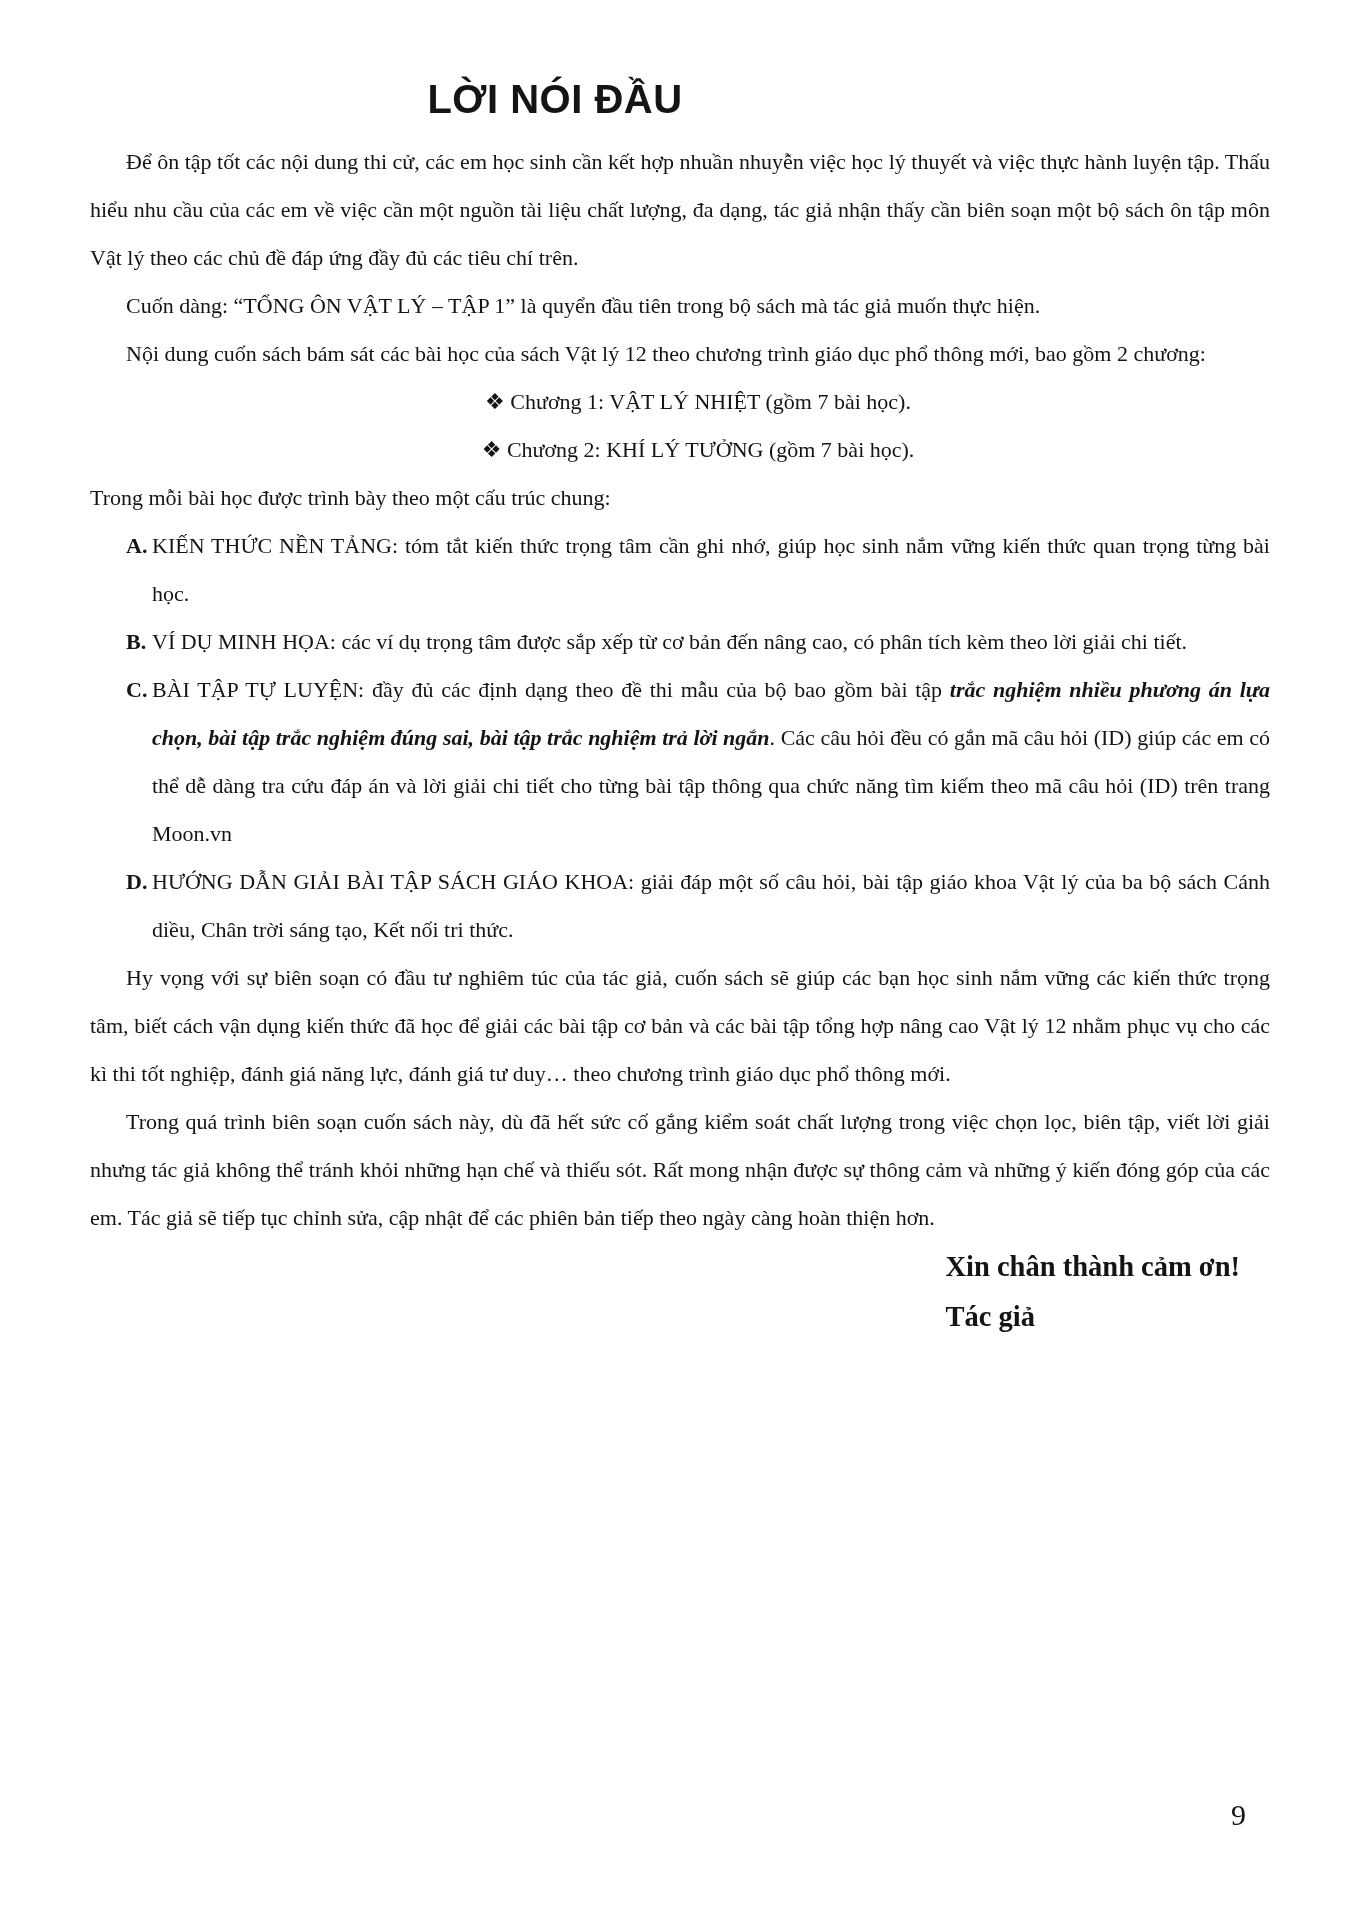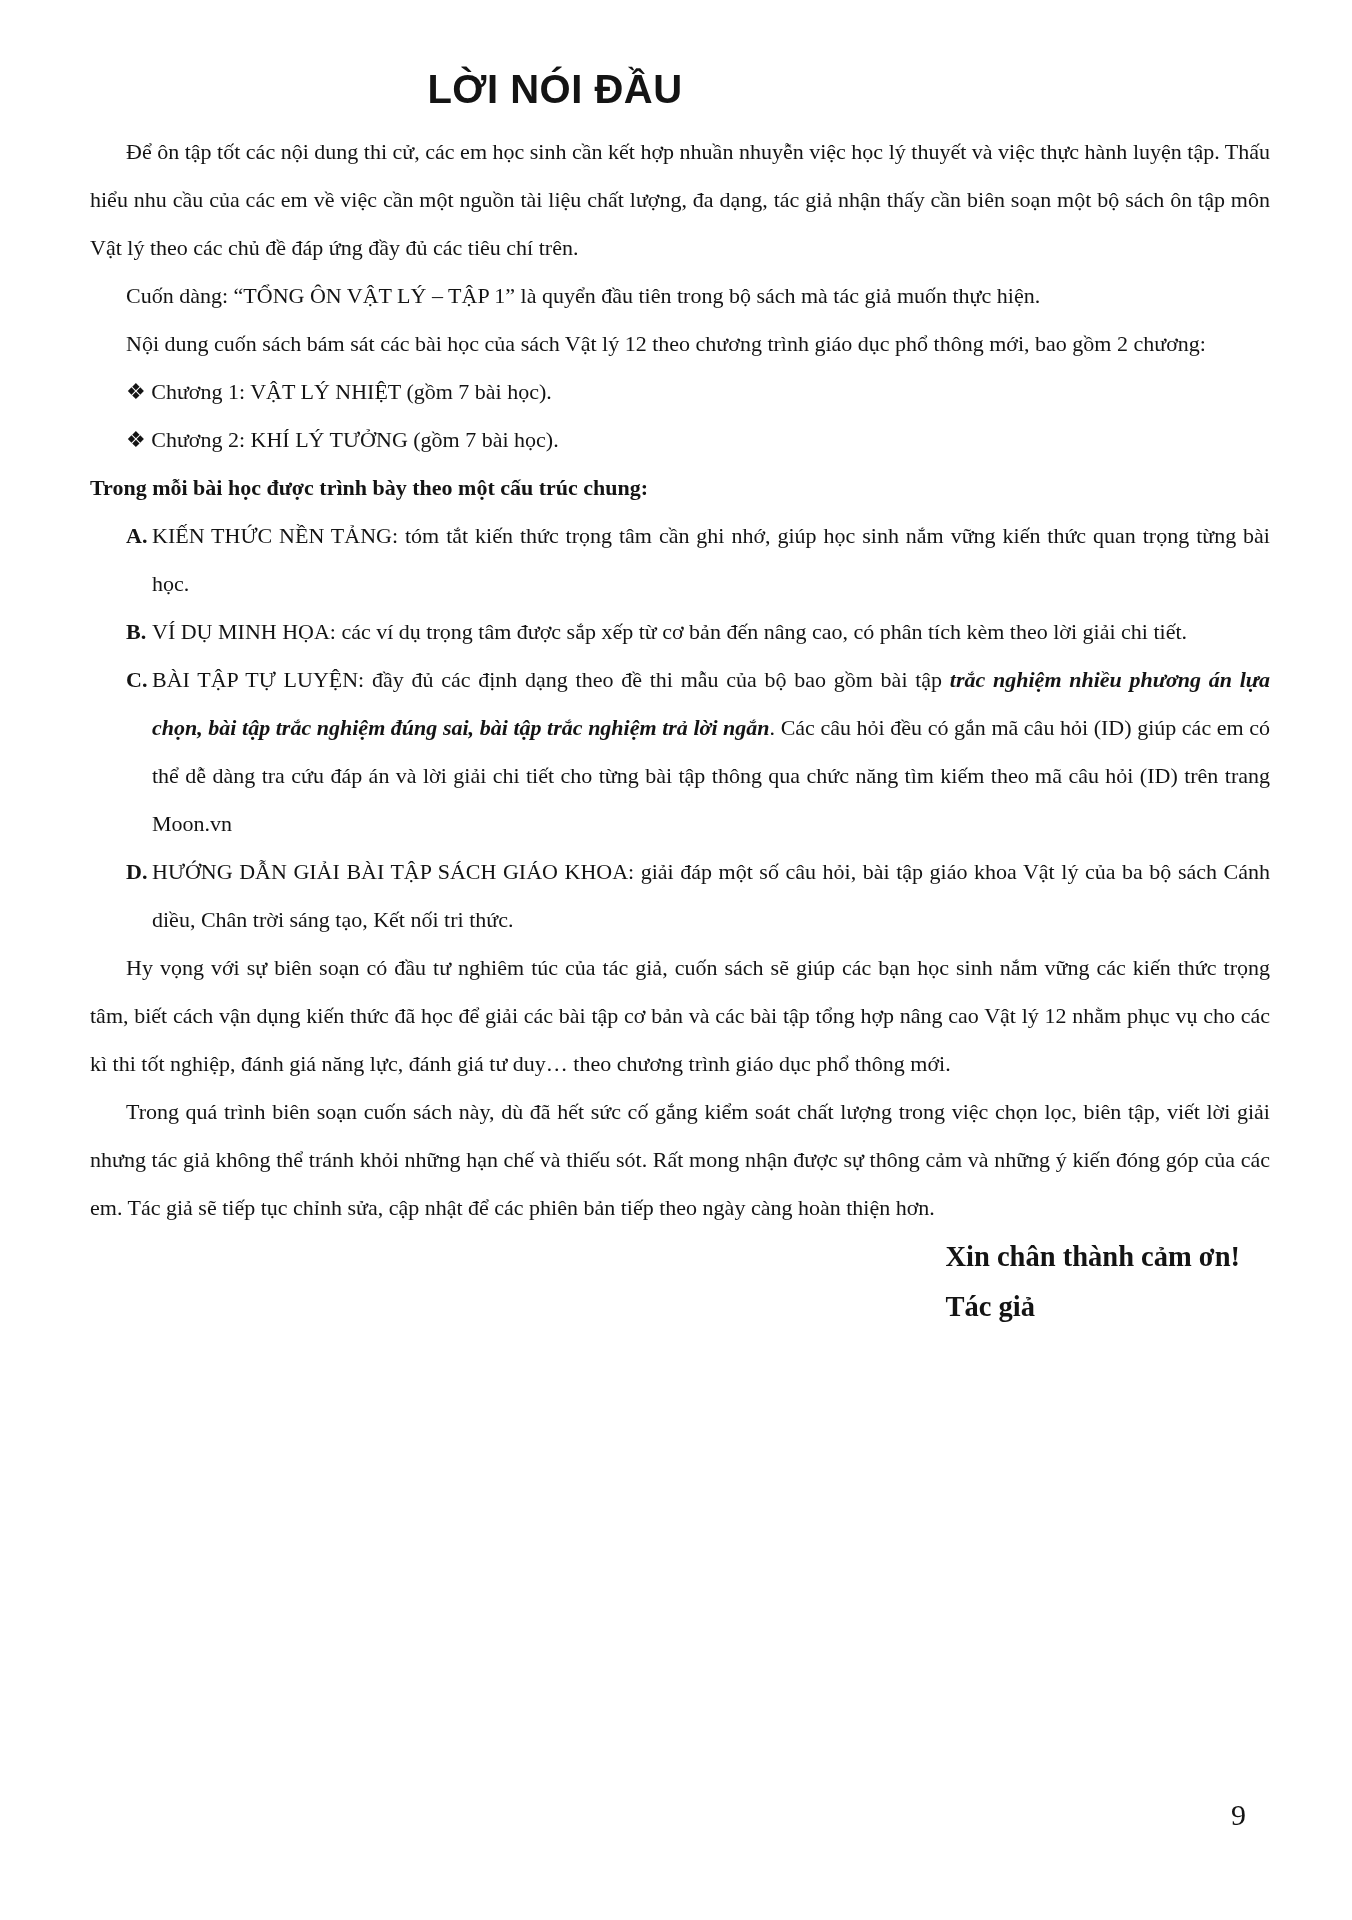--- a/index.html
+++ b/index.html
@@ -6,43 +6,43 @@
   body {
     width: 1352px; height: 1920px;
     background: #ffffff;
     color: #141414;
     font-family: "Liberation Serif", serif;
     position: relative;
     overflow: hidden;
   }
   .page {
     position: absolute; inset: 0;
-    padding: 36px 82px 0 90px;
+    padding: 46px 82px 0 90px;
     box-sizing: border-box;
   }
   .doc-title {
     font-family: "Liberation Sans", sans-serif;
     font-weight: 700;
     font-size: 40px;
     line-height: 46px;
     text-align: center;
     margin: 30px 0 16px 0;
     position: relative;
     left: -125px;
     letter-spacing: 0.5px;
   }
   .body-text p {
     margin: 0;
     font-size: 22px;
     line-height: 48px;
     text-align: justify;
     text-indent: 36px;
   }
-  .body-text p.lead { text-indent: 0; font-weight: bold; }
-  p.chapter { text-align: left; }
+  .body-text p.lead { text-indent: 0; }
+  p.chapter { text-align: center; }
   .item {
     position: relative;
     padding-left: 62px;
     text-indent: 0 !important;
   }
   .item .item-letter {
     position: absolute;
     left: 36px;
     top: 0;
     font-weight: 700;

